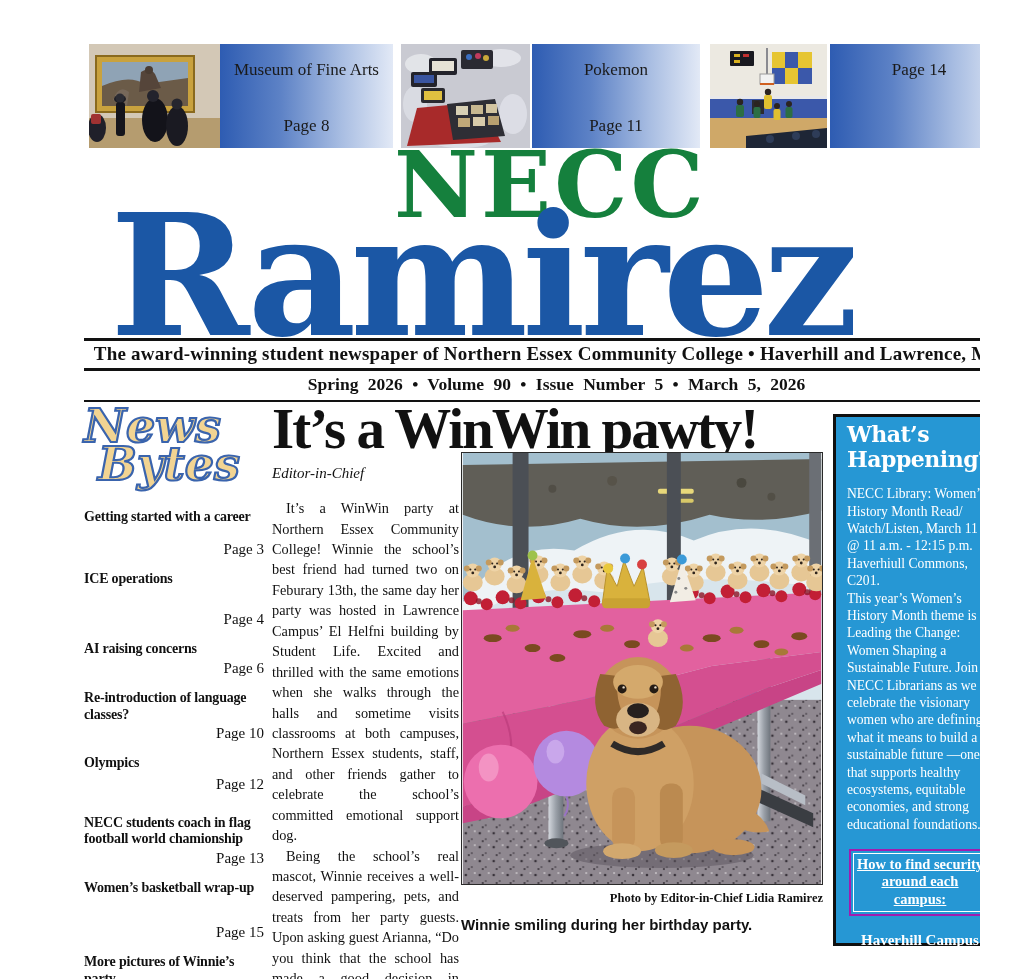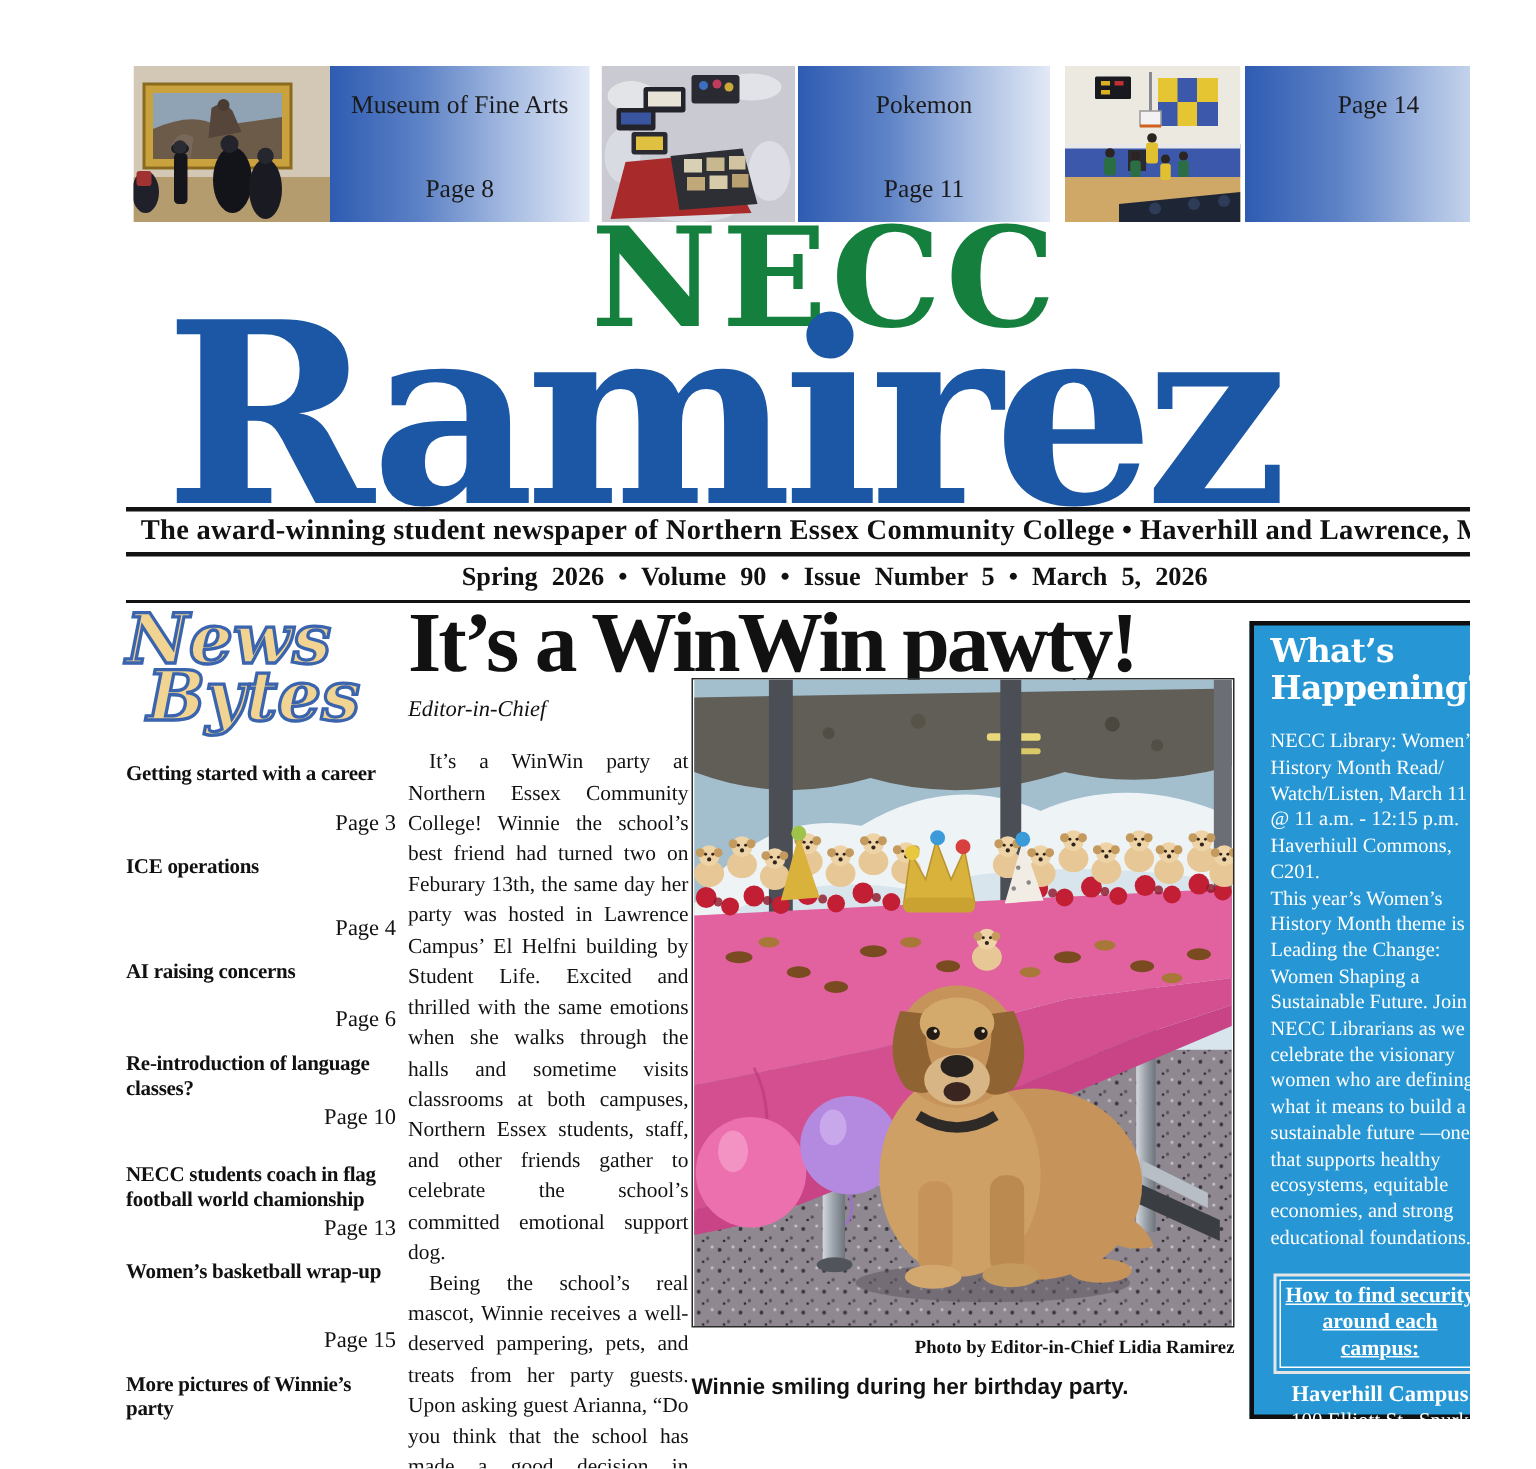--- a/index.html
+++ b/index.html
@@ -82,21 +82,21 @@
     position:absolute; top:414px; left:789px; width:174px; height:532px;
     background:#2697d4; border:3px solid #101010; color:#fff;
     padding:5px 11px;
   }
   .wh-title {
     font-family:"DejaVu Serif", serif; font-weight:bold;
     font-size:22px; line-height:1.12; margin-bottom:14px; letter-spacing:-0.5px;
   }
   .wh-body { font-weight:normal; font-size:13.6px; line-height:1.28; }
   .wh-body p + p { margin-top:0; }
-  .sec-frame { border:2px solid #e5e5e5; padding:2px; margin:16px 2px 6px 2px; }
+  .sec-frame { border:2px solid #a21caf; padding:2px; margin:16px 2px 16px 2px;text-decoration:underline; }
   .sec-frame-inner { border:1px solid #fff; padding:2px 2px 3px 2px; text-align:center; }
   .sec-title { font-weight:bold; font-size:14.5px; line-height:1.2; text-decoration:underline; }
   .sec-body { text-align:center; font-size:14px; line-height:1.18; }
   .sec-campus { font-weight:bold; font-size:15px; }
 </style>
 </head>
 <body>
 
 <div class="page">
 
@@ -223,25 +223,29 @@
     <div class="nb-item">
       <div class="nb-title">Getting started with a  career</div>
       <div class="nb-page">Page 3</div>
     </div>
     <div class="nb-item">
       <div class="nb-title">ICE operations</div>
       <div class="nb-page" style="margin-top:24px">Page 4</div>
     </div>
     <div class="nb-item">
       <div class="nb-title">AI raising concerns</div>
-      <div class="nb-page" style="margin-top:14px">Page 6</div>
+      <div class="nb-page" style="margin-top:2px">Page 6</div>
     </div>
     <div class="nb-item">
       <div class="nb-title">Re-introduction of language classes?</div>
       <div class="nb-page" style="margin-top:2px">Page 10</div>
+    </div>
+    <div class="nb-item">
+      <div class="nb-title">Olympics</div>
+      <div class="nb-page" style="margin-top:4px">Page 12</div>
     </div>
     <div class="nb-item" style="margin-top:22px">
       <div class="nb-title">NECC students coach in flag football world chamionship</div>
       <div class="nb-page" style="margin-top:2px">Page 13</div>
     </div>
     <div class="nb-item">
       <div class="nb-title">Women’s basketball wrap-up</div>
       <div class="nb-page" style="margin-top:28px">Page 15</div>
     </div>
     <div class="nb-item">

